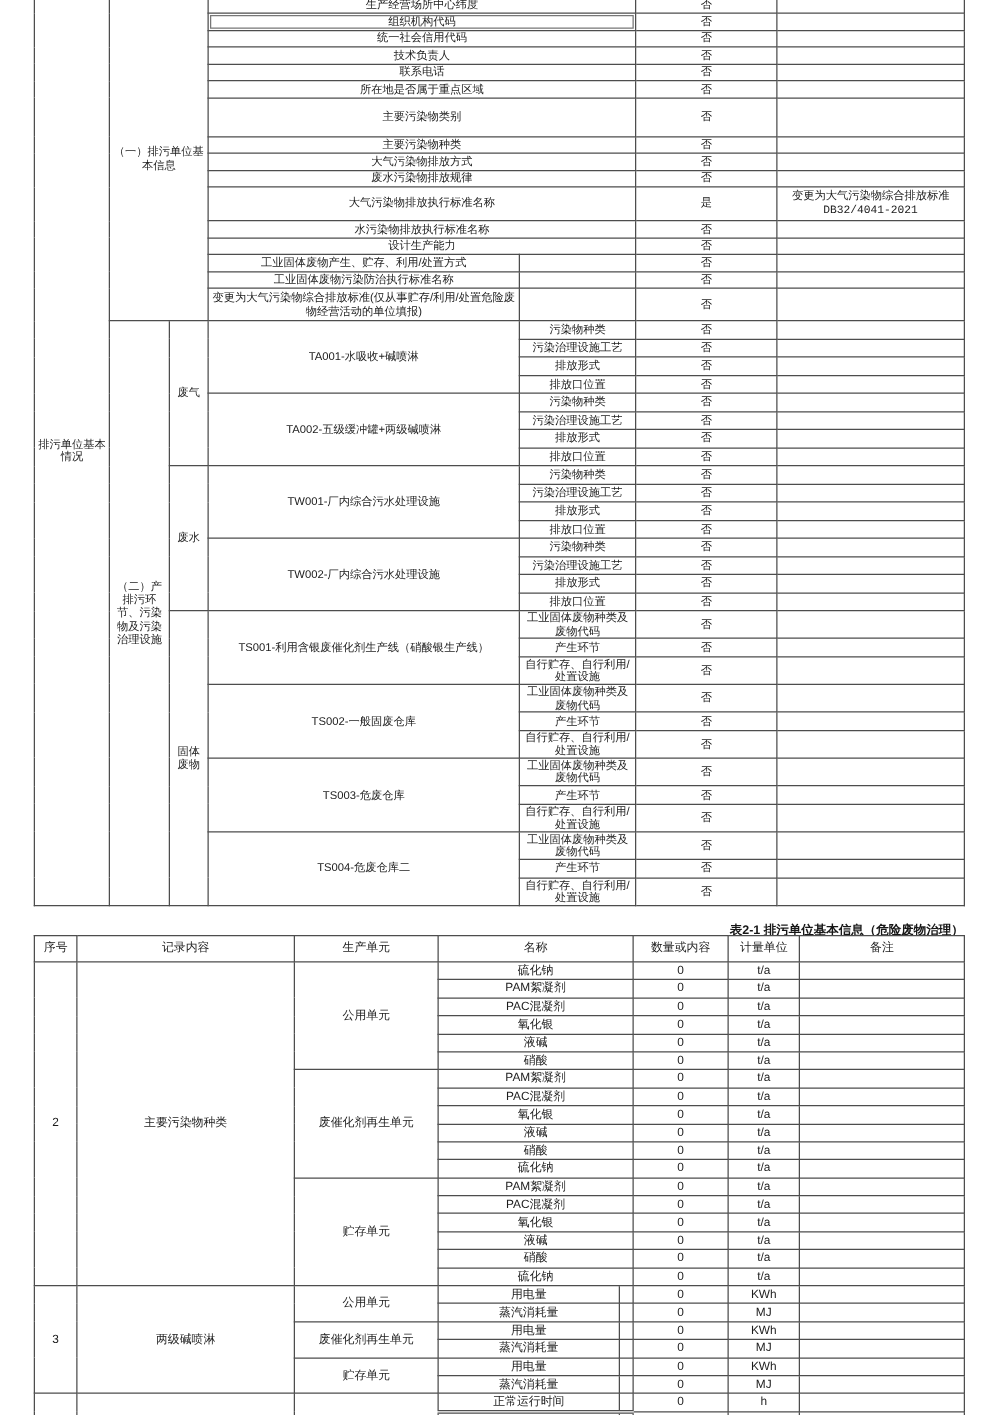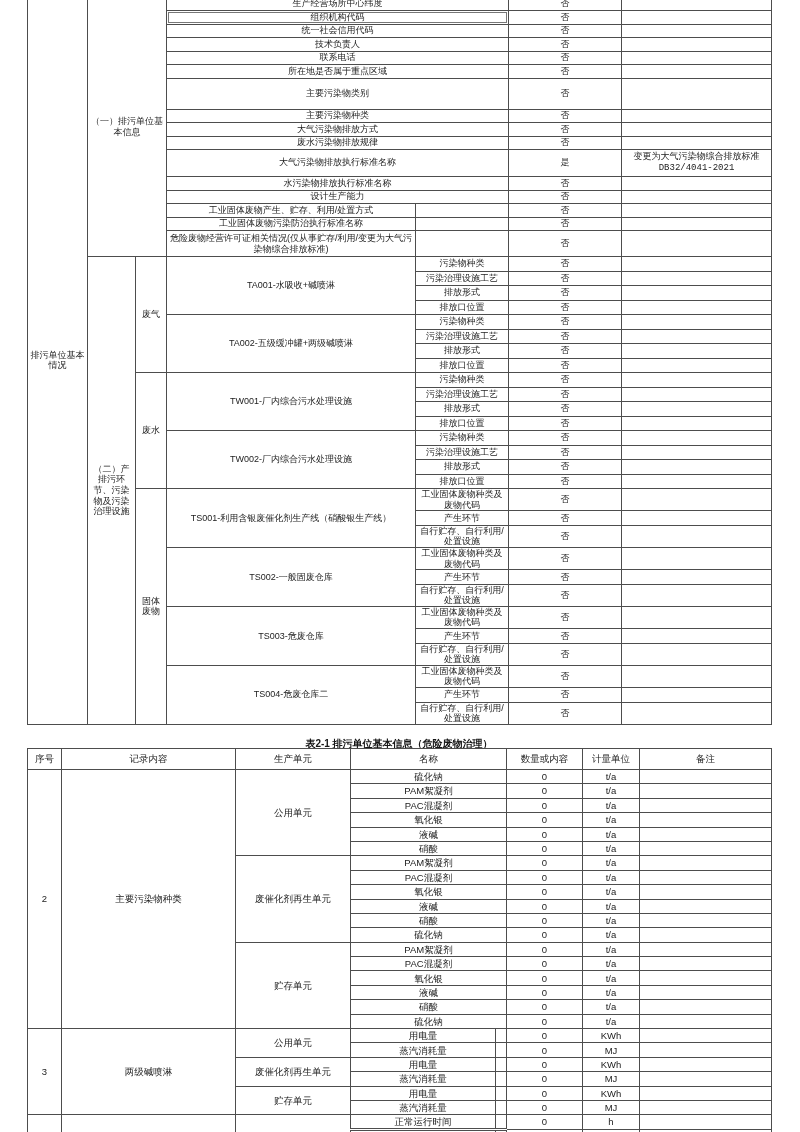--- a/index.html
+++ b/index.html
@@ -14,21 +14,21 @@
     padding:0 2px;overflow:hidden;line-height:1.18;word-break:break-all;
   }
   #t1{left:27px;top:-4px;width:744px;font-size:9px}
   #t2{left:27px;top:748px;width:744px;font-size:9.5px}
   #t2 tr.hdr td{height:20px}
   .remark{white-space:pre-line}
   .innerbox{position:relative}
   .innerbox::after{content:"";position:absolute;left:1px;right:1px;top:1px;bottom:1px;border:1px solid #777;pointer-events:none}
   .double-top{border-top:3px double #4d4d4d}
   #sec2-heading{position:absolute;left:30px;top:693px;font-size:12.5px;font-weight:bold;color:#0369a1}
-  #t2-caption{position:absolute;left:27px;top:737px;width:744px;text-align:center;font-size:10px;font-weight:bold;color:#161616}
+  #t2-caption{position:absolute;left:27px;top:737px;width:744px;text-align:right;font-size:10px;font-weight:bold;color:#161616}
 </style>
 </head>
 <body>
 
 <div id="sec2-heading">二、企业基本信息</div>
 <div id="t2-caption">表2-1 排污单位基本信息（危险废物治理）</div>
 
 <table id="t1">
   <colgroup>
     <col style="width:60px">
@@ -114,21 +114,21 @@
         <td>否</td>
         <td class="remark"></td>
       </tr>
       <tr style="height: 13.5px;">
         <td>工业固体废物污染防治执行标准名称</td>
         <td></td>
         <td>否</td>
         <td class="remark"></td>
       </tr>
       <tr style="height: 26px;">
-        <td>危险废物经营许可证相关情况(仅从事贮存/利用/变更为大气污染物综合排放标准)</td>
+        <td>变更为大气污染物综合排放标准(仅从事贮存/利用/处置危险废物经营活动的单位填报)</td>
         <td></td>
         <td>否</td>
         <td class="remark"></td>
       </tr>
       <tr style="height: 14.5px;">
         <td rowspan="28">（二）产排污环节、污染物及污染治理设施</td>
         <td rowspan="8">废气</td>
         <td rowspan="4">TA001-水吸收+碱喷淋</td>
         <td>污染物种类</td>
         <td>否</td>

